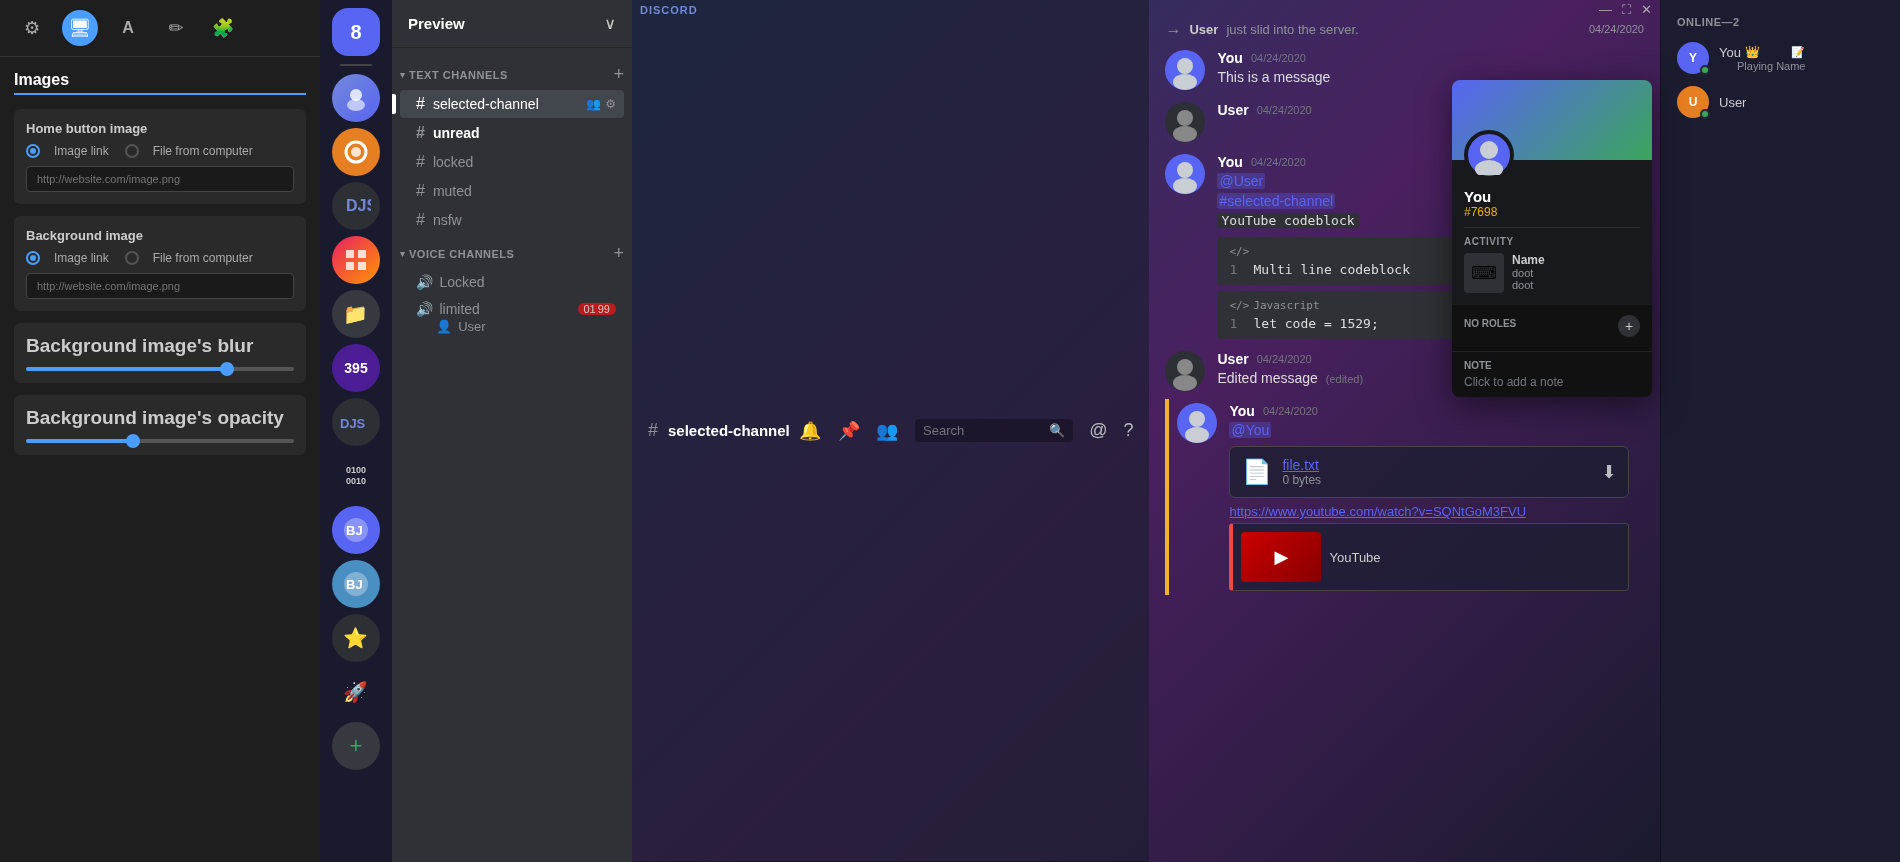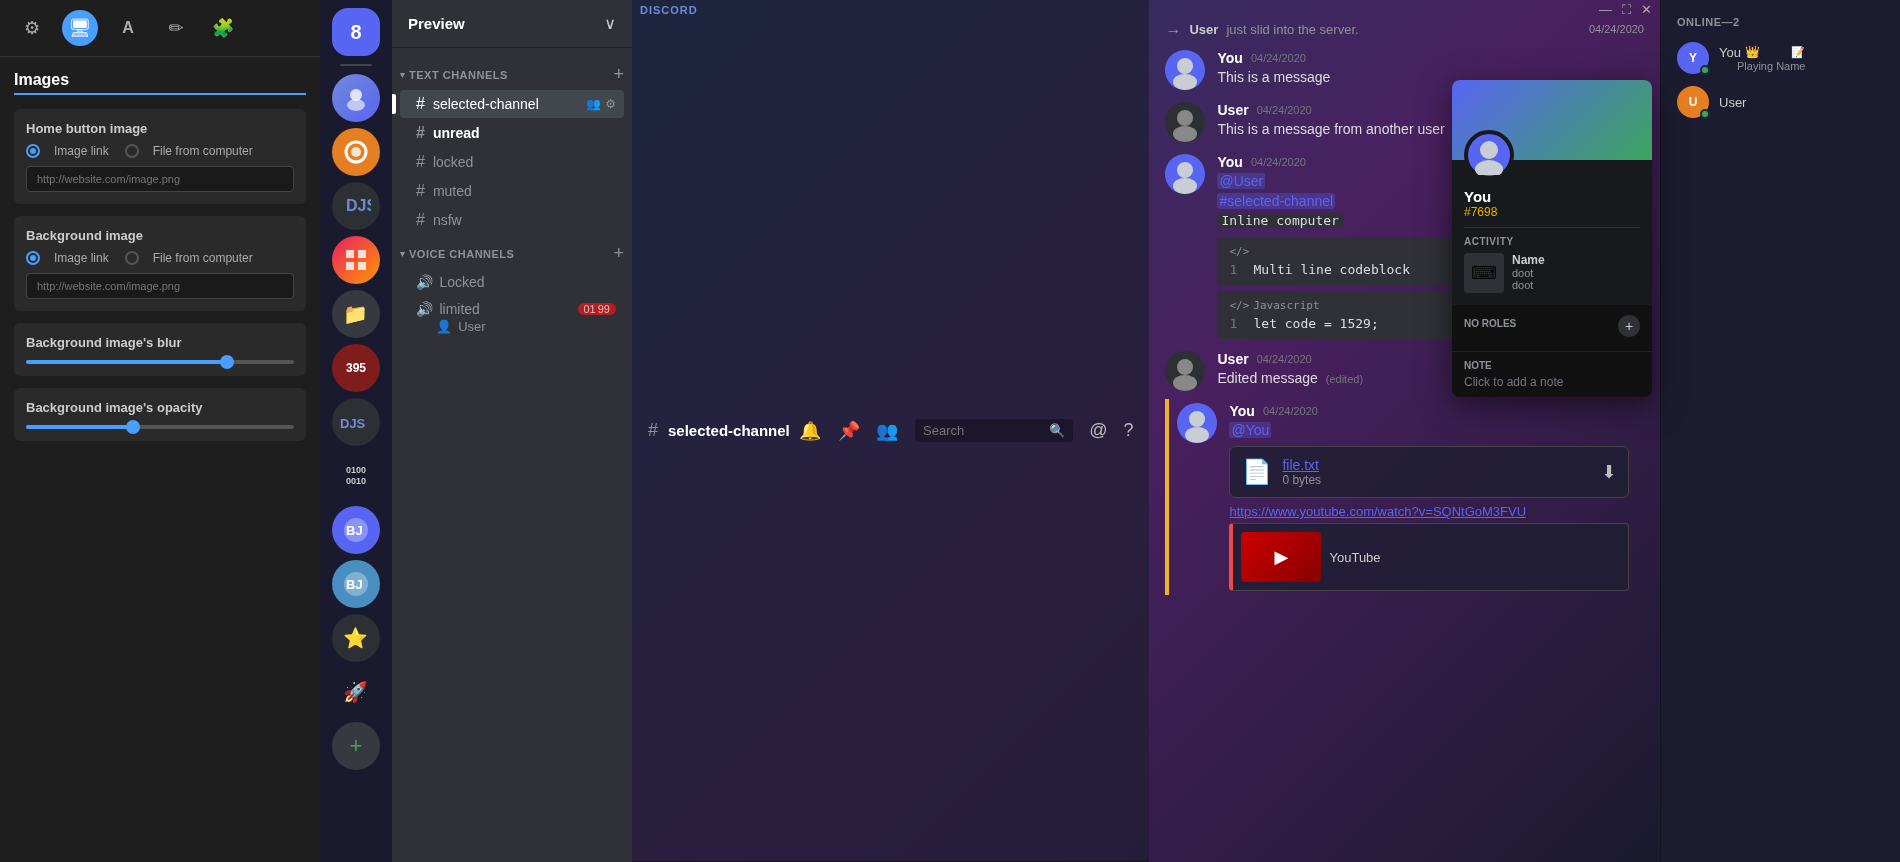--- a/index.html
+++ b/index.html
@@ -94,21 +94,21 @@
       font-size: 11px;
     }
     .slider-container {
       background: #2a2a2a;
       border-radius: 6px;
       padding: 12px;
       margin-bottom: 12px;
     }
     .slider-title {
       color: #ccc;
-      font-size: 13px;
+      font-size: 19px;
       font-weight: 600;
       margin-bottom: 10px;
     }
     .slider-track {
       width: 100%;
       height: 4px;
       background: #555;
       border-radius: 2px;
       position: relative;
     }
@@ -811,21 +811,21 @@
       <svg width="30" height="30" viewBox="0 0 30 30">
           <rect x="5" y="5" width="8" height="8" fill="#fff" opacity="0.8"></rect>
           <rect x="17" y="5" width="8" height="8" fill="#fff" opacity="0.8"></rect>
           <rect x="5" y="17" width="8" height="8" fill="#fff" opacity="0.8"></rect>
           <rect x="17" y="17" width="8" height="8" fill="#fff" opacity="0.8"></rect>
         </svg>
     </div>
     <div class="server-icon" style="background:#36393f;">
       <span style="font-size:20px;">📁</span>
     </div>
-    <div class="server-icon" style="background:#7f1d1d;font-size:12px;font-weight:700;">395</div>
+    <div class="server-icon" style="background:#4c1d95;font-size:14px;font-weight:700;">395</div>
     <div class="server-icon" style="background:#2c2f33;">
       <svg width="40" height="40" viewBox="0 0 40 40">
           <text x="4" y="26" fill="#7289da" font-size="13" font-weight="900">DJS</text>
         </svg>
     </div>
     <div class="server-icon" style="background:#1a1a2e;border-radius:8px;font-size:9px;font-weight:700;color:#ccc;line-height:1.2;flex-direction:column;display:flex;align-items:center;justify-content:center;">
       <span>0100</span>
         <span>0010</span>
     </div>
     <div class="server-icon" style="background:#5865f2;font-size:18px;font-weight:900;">
@@ -972,40 +972,39 @@
           <svg width="40" height="40" viewBox="0 0 40 40">
               <circle cx="20" cy="16" r="8" fill="#888"></circle>
               <ellipse cx="20" cy="32" rx="12" ry="8" fill="#888"></ellipse>
             </svg>
         </div>
         <div class="message-content-col">
           <div class="message-author-row">
             <span class="message-author">User</span>
             <span class="message-timestamp">04/24/2020</span>
           </div>
-          <div class="message-text">This is a message from another user</div>
         </div>
       </div>
 
       <div class="message-group">
         <div class="avatar" style="background:#5865f2;">
           <svg width="40" height="40" viewBox="0 0 40 40">
               <circle cx="20" cy="16" r="8" fill="#c9cdd4"></circle>
               <ellipse cx="20" cy="32" rx="12" ry="8" fill="#c9cdd4"></ellipse>
             </svg>
         </div>
         <div class="message-content-col">
           <div class="message-author-row">
             <span class="message-author">You</span>
             <span class="message-timestamp">04/24/2020</span>
           </div>
           <div class="message-text">
             <span class="mention">@User</span><br>
             <span class="channel-mention">#selected-channel</span><br>
-            <span class="inline-code">Inline computer</span>
+            <span class="inline-code">YouTube codeblock</span>
           </div>
           <div class="code-block">
             <div class="code-block-header">
               <span>&lt;/&gt;</span>
             </div>
             <div class="code-line">
               <span class="line-num">1</span>
               <span>Multi line codeblock</span>
             </div>
           </div>

